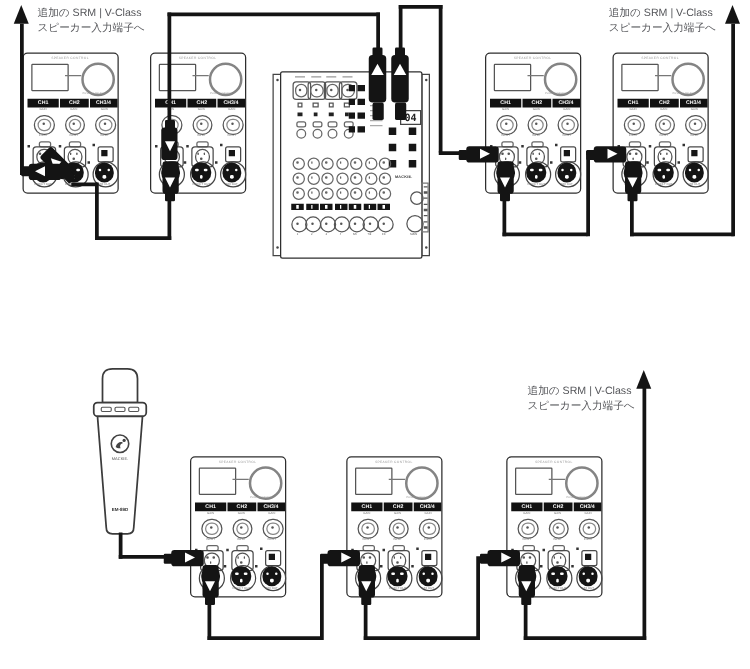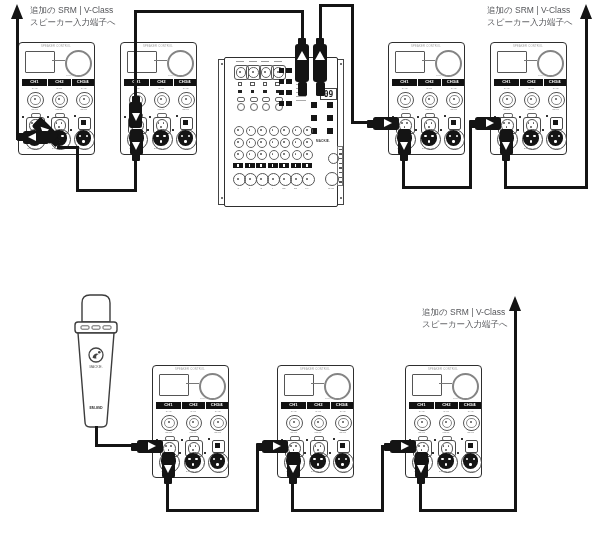--- a/index.html
+++ b/index.html
@@ -545,21 +545,21 @@
         <div style="position: absolute; left: 61.4px; top: 32px; width: 5.2px; height: 5.2px; background: rgb(22, 22, 22);"></div>
         <div style="position: absolute; left: 61.4px; top: 43px; width: 5.2px; height: 5.2px; background: rgb(22, 22, 22);"></div>
         <div style="position: absolute; left: 71px; top: 14px; width: 10px; height: 1px; background: rgb(170, 170, 170);"></div>
         <div style="position: absolute; left: 71px; top: 18px; width: 10px; height: 1px; background: rgb(170, 170, 170);"></div>
         <div style="position: absolute; left: 71px; top: 22px; width: 10px; height: 1px; background: rgb(170, 170, 170);"></div>
         <div style="position: absolute; left: 71px; top: 26px; width: 10px; height: 1px; background: rgb(170, 170, 170);"></div>
         <div style="position: absolute; left: 71px; top: 30px; width: 10px; height: 1px; background: rgb(170, 170, 170);"></div>
         <div style="position: absolute; left: 71px; top: 34px; width: 10px; height: 1px; background: rgb(170, 170, 170);"></div>
         <div style="position: absolute; left: 71px; top: 38px; width: 10px; height: 1px; background: rgb(170, 170, 170);"></div>
         <div style="position: absolute; left: 71px; top: 42px; width: 10px; height: 1px; background: rgb(170, 170, 170);"></div>
-        <div style="position: absolute; left: 95px; top: 30px; width: 17px; height: 12px; border: 1.1px solid rgb(68, 68, 68); text-align: center; font-size: 8px; line-height: 12px; font-weight: bold; color: rgb(34, 34, 34); font-family: &quot;DejaVu Sans Mono&quot;, monospace; box-sizing: border-box;">09</div>
+        <div style="position: absolute; left: 95px; top: 30px; width: 17px; height: 12px; border: 1.1px solid rgb(68, 68, 68); text-align: center; font-size: 8px; line-height: 12px; font-weight: bold; color: rgb(34, 34, 34); font-family: &quot;DejaVu Sans Mono&quot;, monospace; box-sizing: border-box;">04</div>
         <div style="position: absolute; left: 86px; top: 44px; width: 6px; height: 6px; background: rgb(22, 22, 22);"></div>
         <div style="position: absolute; left: 102px; top: 44px; width: 6px; height: 6px; background: rgb(22, 22, 22);"></div>
         <div style="position: absolute; left: 86px; top: 57px; width: 6px; height: 6px; background: rgb(22, 22, 22);"></div>
         <div style="position: absolute; left: 102px; top: 57px; width: 6px; height: 6px; background: rgb(22, 22, 22);"></div>
         <div style="position: absolute; left: 86px; top: 70px; width: 6px; height: 6px; background: rgb(22, 22, 22);"></div>
         <div style="position: absolute; left: 102px; top: 70px; width: 6px; height: 6px; background: rgb(22, 22, 22);"></div>
         <div class="tinytxt" style="position: absolute; left: 82px; top: 81px; width: 32px; text-align: center; font-size: 3px; font-weight: bold; color: rgb(51, 51, 51); letter-spacing: 0.2px;">MACKIE.</div>
         <div style="position: absolute; left: 112px; top: 88px; width: 6px; height: 40px; border: 1px solid rgb(119, 119, 119); box-sizing: border-box;">
           <div style="position: absolute; left: 1px; top: 1.5px; width: 2.6px; height: 1.4px; background: rgb(85, 85, 85);"></div>
           <div style="position: absolute; left: 1px; top: 6.2px; width: 2.6px; height: 1.4px; background: rgb(85, 85, 85);"></div>

